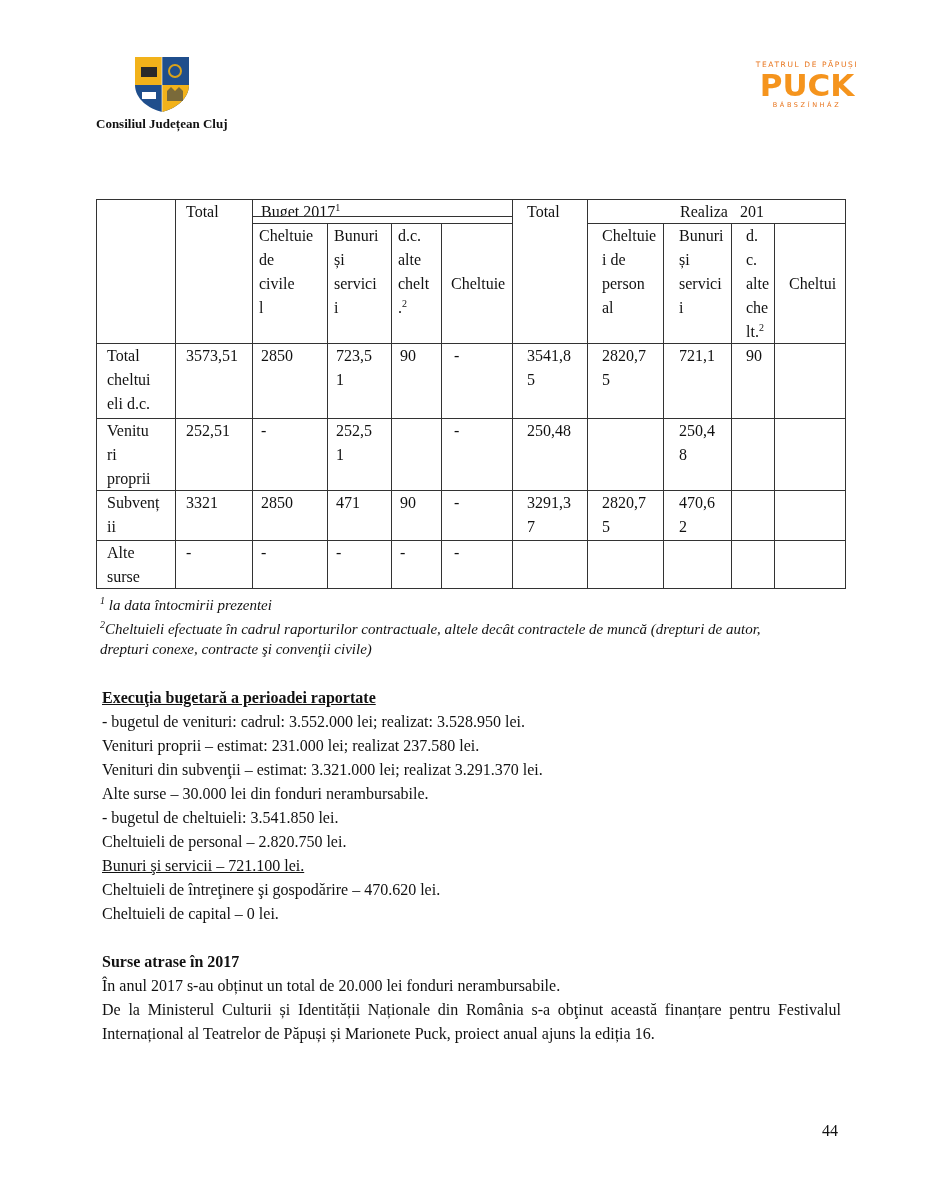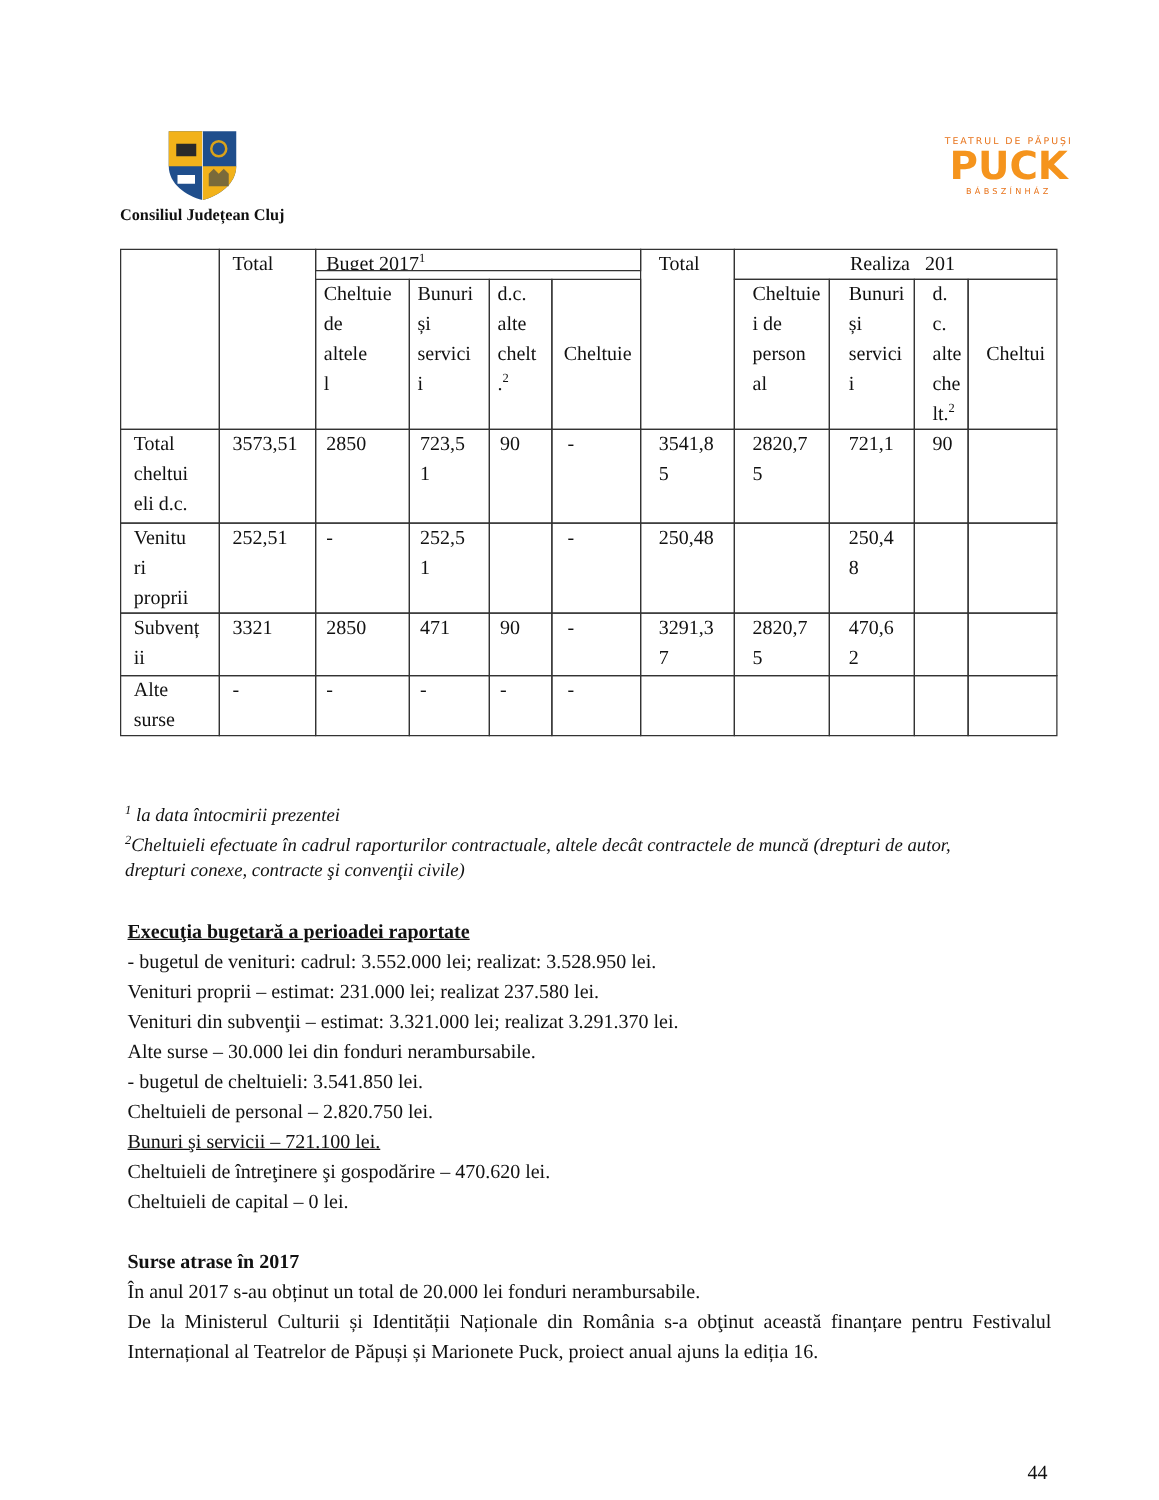--- a/index.html
+++ b/index.html
@@ -1,18 +1,18 @@
 <!DOCTYPE html>
 <html><head>
 <meta charset="utf-8">
 <style>
   html, body { margin:0; padding:0; background:#ffffff; }
   body { width:927px; height:1200px; position:relative; overflow:hidden;
          font-family:"Liberation Serif", "DejaVu Serif", serif; color:#111; }
-  .abs { position:absolute;margin-top:48px; }
+  .abs { position:absolute; }
   
   #cjc-logo { left:133px; top:55px; width:58px; height:58px; }
   #cjc-name { left:96px; top:116px; font-size:13px; font-weight:bold; white-space:nowrap; }
   #puck-logo { left:752px; top:60px; width:110px; height:70px; text-align:center; }
   #puck-top { font-family:"DejaVu Sans", sans-serif; font-size:7.5px; letter-spacing:1.6px; color:#e8731a; display:block; }
   #puck-word { font-family:"DejaVu Sans", sans-serif; font-weight:bold; font-size:31px; line-height:32px;
                color:#f5941d; letter-spacing:0px; display:block; margin-top:0px; }
   #puck-bottom { font-family:"DejaVu Sans", sans-serif; font-size:6.5px; letter-spacing:2.6px; color:#e8731a; display:block; }
 
   
@@ -58,21 +58,21 @@
 
   <div class="cell" style="left:96px;top:199px;width:80px;height:145px;"></div>
   <div class="cell" style="left:175px;top:199px;width:78px;height:145px;padding-left:10px;"><span>Total</span></div>
   <div class="cell" style="left:252px;top:199px;width:261px;height:18px;padding-left:8px;"><span>Buget 2017</span><sup>1</sup></div>
   <div class="cell" style="left:512px;top:199px;width:76px;height:145px;padding-left:14px;"><span>Total</span></div>
   <div class="cell" style="left:587px;top:199px;width:259px;height:25px;padding-left:92px;white-space:pre;"><span>Realiza   201</span></div>
 
   <div class="cell" style="left:252px;top:223px;width:76px;height:121px;">
     <div>Cheltuie</div>
     <div>de</div>
-    <div>altele</div>
+    <div>civile</div>
     <div>l</div>
   </div>
   <div class="cell" style="left:327px;top:223px;width:65px;height:121px;">
     <div>Bunuri</div>
     <div>și</div>
     <div>servici</div>
     <div>i</div>
   </div>
   <div class="cell" style="left:391px;top:223px;width:51px;height:121px;">
     <div>d.c.</div>

